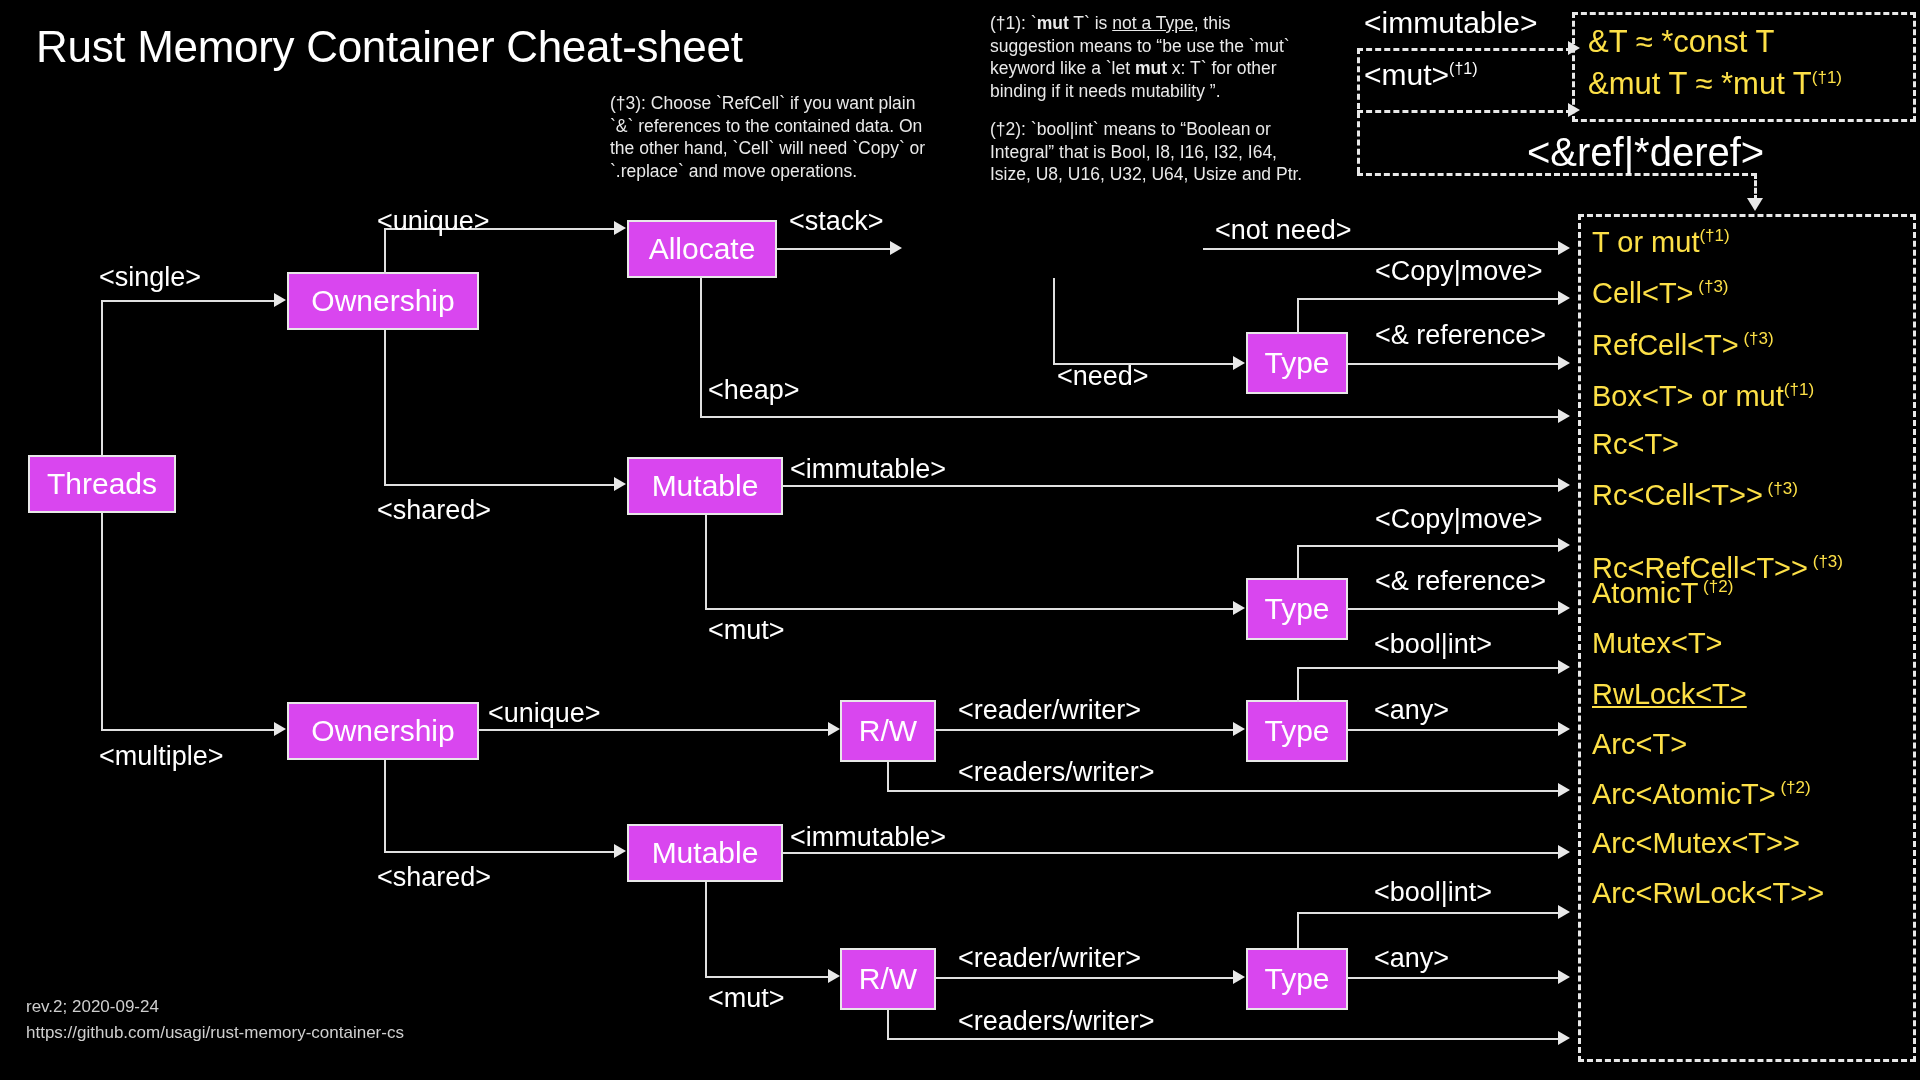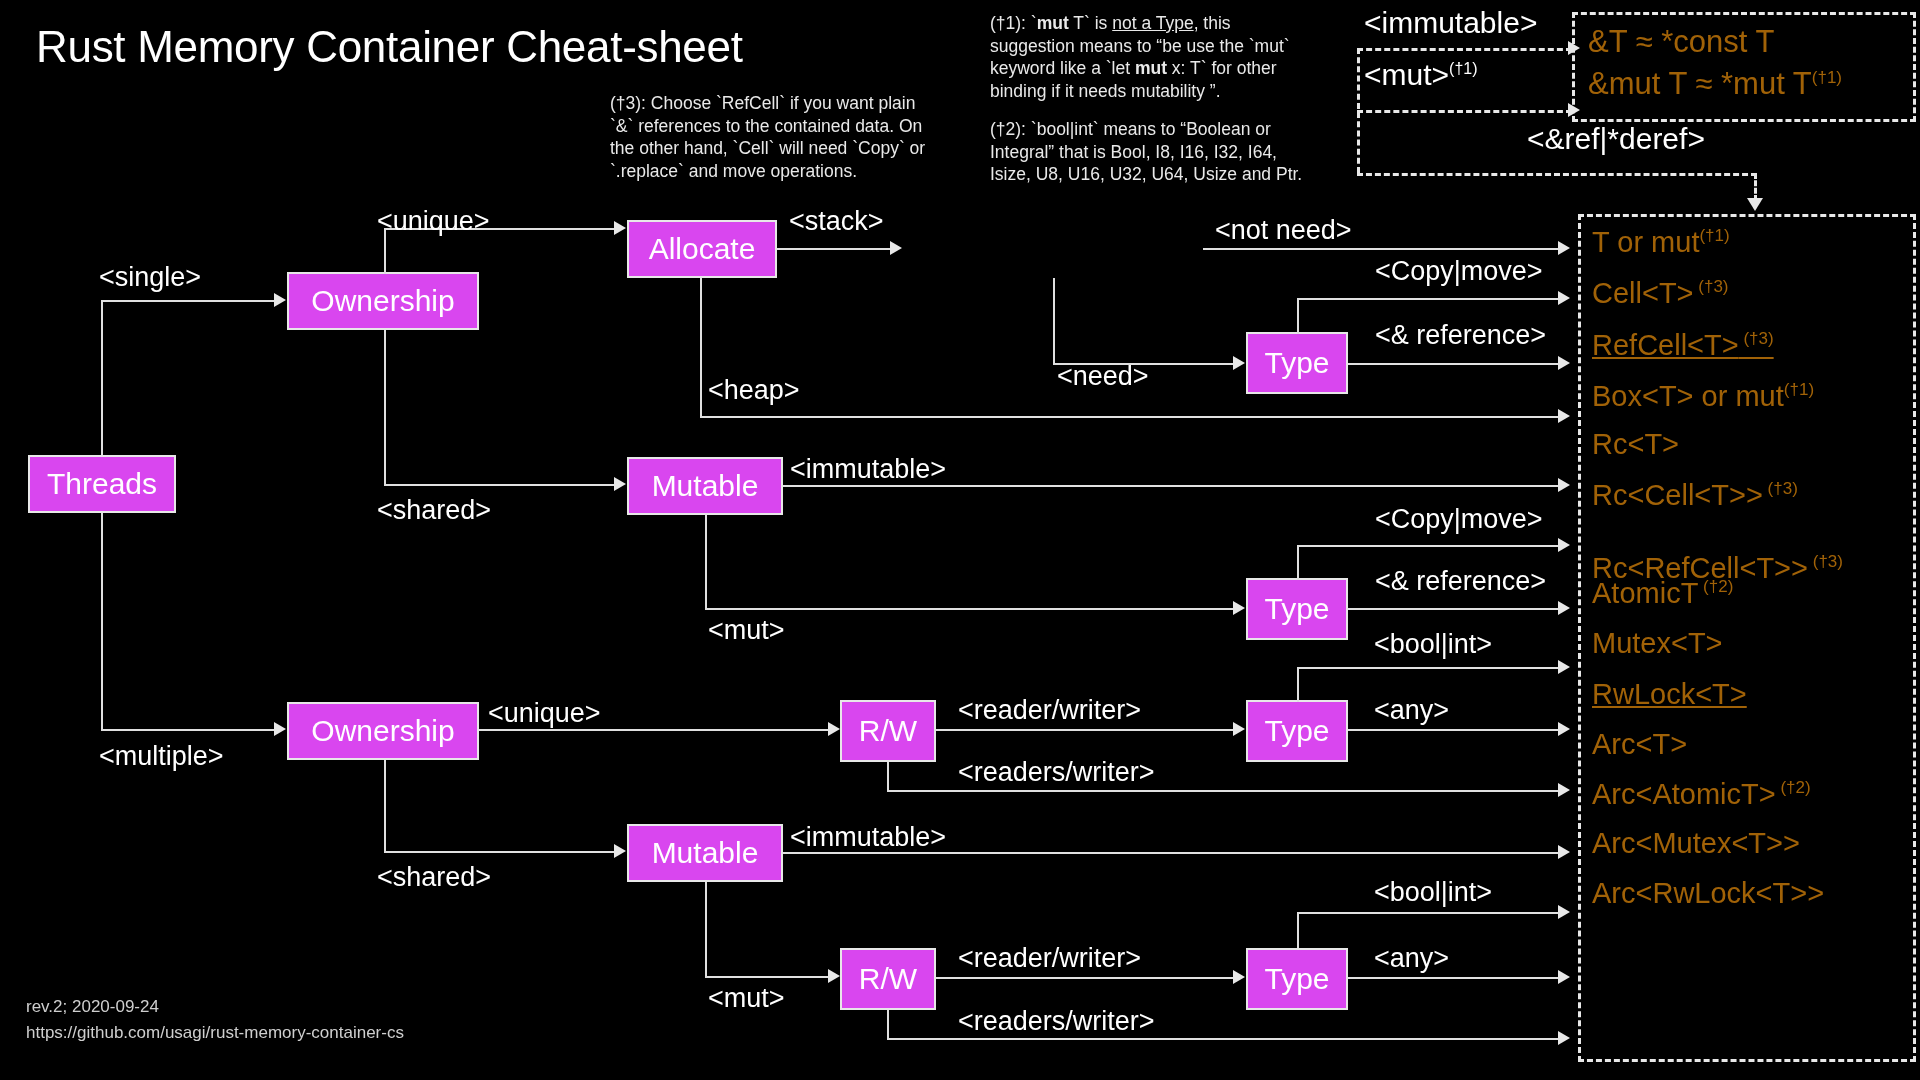--- a/index.html
+++ b/index.html
@@ -20,21 +20,21 @@
        justify-content:center;font-size:30px;color:#fff;box-sizing:border-box;white-space:nowrap;}
 
   
   .dbox{border:3px dashed #e8e8e8;background:transparent;box-sizing:border-box;}
 
   
   .elabel{font-size:27px;color:#fff;white-space:nowrap;line-height:1;}
   .elabel .sup{font-size:16px;vertical-align:super;}
 
   
-  .olabel{font-size:29px;color:#a16207;white-space:nowrap;line-height:1;}
+  .olabel{font-size:29px;color:#fde047;white-space:nowrap;line-height:1;}
   .olabel .sup{font-size:17px;vertical-align:super;}
 
   
   .h{height:2px;background:#e0e0e0;}
   .v{width:2px;background:#e0e0e0;}
   .ahead{width:0;height:0;border-top:7px solid transparent;border-bottom:7px solid transparent;
          border-left:12px solid #e8e8e8;}
   .ahead-d{width:0;height:0;border-left:8px solid transparent;border-right:8px solid transparent;
          border-top:13px solid #e8e8e8;}
   .hd{height:0;border-top:3px dashed #e8e8e8;}
@@ -73,21 +73,21 @@
 
   <div class="abs hd" style="left:1357px;top:110px;width:215px;"></div>
   <div class="abs ahead" style="left:1568px;top:103px;"></div>
 
   <div class="abs hd" style="left:1357px;top:173px;width:400px;"></div>
   <div class="abs vd" style="left:1754px;top:173px;height:28px;"></div>
   <div class="abs ahead-d" style="left:1747px;top:198px;"></div>
 
   <div class="abs elabel" style="left:1364px;top:8px;font-size:30px;">&lt;immutable&gt;</div>
   <div class="abs elabel" style="left:1364px;top:60px;font-size:30px;"><span>&lt;mut&gt;</span><span class="sup">(†1)</span></div>
-  <div class="abs elabel" style="left:1527px;top:124px;font-size:30px;">&lt;&amp;ref|*deref&gt;</div>
+  <div class="abs elabel" style="left:1527px;top:132px;font-size:40px;">&lt;&amp;ref|*deref&gt;</div>
 
   <div class="abs dbox" style="left:1572px;top:12px;width:344px;height:110px;"></div>
   <div class="abs olabel" style="left:1588px;top:26px;font-size:31px;">&amp;T ≈ *const T</div>
   <div class="abs olabel" style="left:1588px;top:68px;font-size:31px;"><span>&amp;mut T ≈ *mut T</span><span class="sup">(†1)</span></div>
 
   <div class="abs dbox" style="left:1578px;top:214px;width:338px;height:848px;"></div>
 
   <div class="abs box" style="left:28px;top:455px;width:148px;height:58px;">Threads</div>
 
   <div class="abs box" style="left:287px;top:272px;width:192px;height:58px;">Ownership</div>
@@ -234,21 +234,21 @@
 
   <div class="abs elabel" style="left:958px;top:945px;">&lt;reader/writer&gt;</div>
   <div class="abs elabel" style="left:958px;top:1008px;">&lt;readers/writer&gt;</div>
 
   <div class="abs elabel" style="left:1374px;top:879px;">&lt;bool|int&gt;</div>
   <div class="abs elabel" style="left:1374px;top:945px;">&lt;any&gt;</div>
 
   <div id="outputs">
       <div class="abs olabel" style="left: 1592px; top: 227px;"><span>T or mut</span><span class="sup">(†1)</span></div>
       <div class="abs olabel" style="left: 1592px; top: 278px;"><span>Cell&lt;T&gt;</span><span class="sup"> (†3)</span></div>
-      <div class="abs olabel" style="left: 1592px; top: 330px; text-decoration: underline;"><span>RefCell&lt;T&gt;</span><span class="sup"> (†3)</span></div>
+      <div class="abs olabel" style="left: 1592px; top: 330px;"><span>RefCell&lt;T&gt;</span><span class="sup"> (†3)</span></div>
       <div class="abs olabel" style="left: 1592px; top: 381px;"><span>Box&lt;T&gt; or mut</span><span class="sup">(†1)</span></div>
       <div class="abs olabel" style="left: 1592px; top: 430px;"><span>Rc&lt;T&gt;</span></div>
       <div class="abs olabel" style="left: 1592px; top: 480px;"><span>Rc&lt;Cell&lt;T&gt;&gt;</span><span class="sup"> (†3)</span></div>
       <div class="abs olabel" style="left: 1592px; top: 530px; margin-top: 23px;"><span>Rc&lt;RefCell&lt;T&gt;&gt;</span><span class="sup"> (†3)</span></div>
       <div class="abs olabel" style="left: 1592px; top: 578px;"><span>AtomicT</span><span class="sup"> (†2)</span></div>
       <div class="abs olabel" style="left: 1592px; top: 629px;"><span>Mutex&lt;T&gt;</span></div>
       <div class="abs olabel" style="left: 1592px; top: 680px; text-decoration: underline;"><span>RwLock&lt;T&gt;</span></div>
       <div class="abs olabel" style="left: 1592px; top: 730px;"><span>Arc&lt;T&gt;</span></div>
       <div class="abs olabel" style="left: 1592px; top: 779px;"><span>Arc&lt;AtomicT&gt;</span><span class="sup"> (†2)</span></div>
       <div class="abs olabel" style="left: 1592px; top: 829px;"><span>Arc&lt;Mutex&lt;T&gt;&gt;</span></div>

